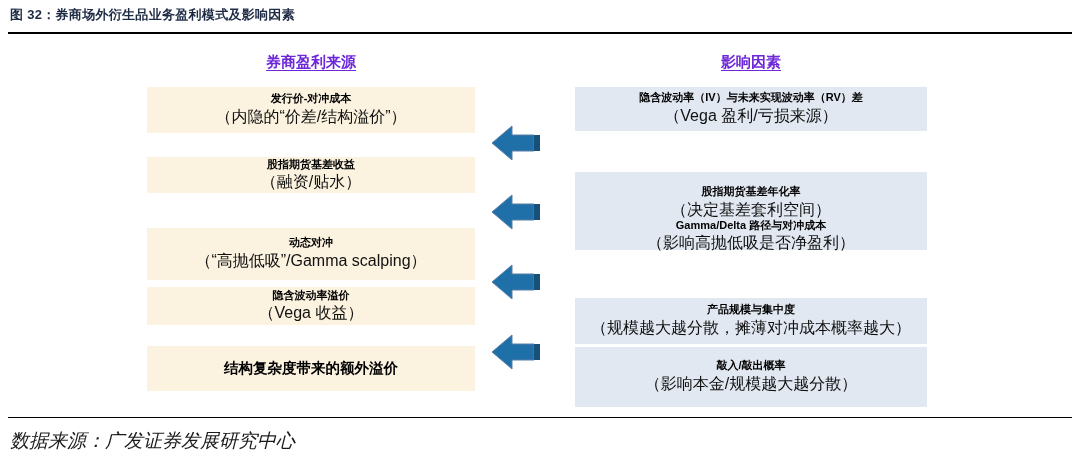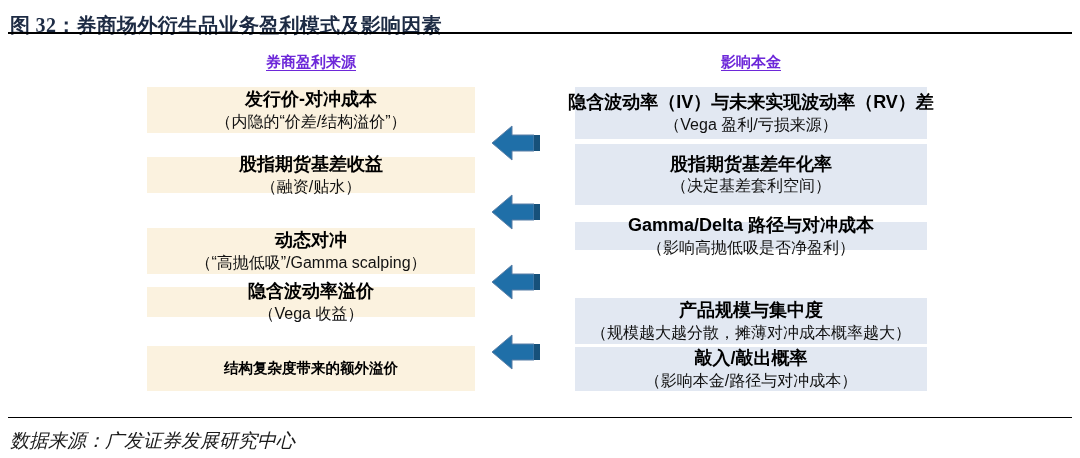--- a/index.html
+++ b/index.html
@@ -13,24 +13,24 @@
     position: relative;
     font-family: "Liberation Sans", "DejaVu Sans", sans-serif;
     overflow: hidden;
     color: #000;
   }
 
   
   #figure-title {
     position: absolute;
     left: 10px;
-    top: 12px;
-    font-family: Liberation Serif, serif;
+    top: 6px;
+    font-family: Liberation Sans, sans-serif;
     font-weight: bold;
-    font-size: 20px;
+    font-size: 13px;
     color: #1d2b44;
     letter-spacing: 0.3px;
     white-space: nowrap;
   }
   #title-rule {
     position: absolute;
     left: 8px;
     top: 32px;
     width: 1064px;
     height: 0;
@@ -77,50 +77,50 @@
     box-sizing: border-box;
     display: flex;
     flex-direction: column;
     align-items: center;
     justify-content: center;
     text-align: center;
     padding: 2px 6px;
     line-height: 1.26;
   }
   .box .line1 {
-    font-size: 18px;
+    font-size: 11px;
     font-weight: bold;
     color: #000;
     white-space: nowrap;
   }
   .box .line2 {
     font-size: 16px;
     font-weight: normal;
     color: #111;
     white-space: nowrap;
     margin-top: 1px;
   }
   .box.single .line1 { font-size: 14.5px; }
 
   .box-left  { background: #fbf2df; left: 147px; width: 328px; }
   .box-right { background: #e2e8f2; left: 575px; width: 352px; }
 
   
   #box-l1 { top: 87px;  height: 46px; }
   #box-l2 { top: 157px; height: 36px; }
-  #box-l3 { top: 228px; height: 46px; }
-  #box-l4 { top: 287px; height: 30px; }
+  #box-l3 { top: 228px; height: 52px; }
+  #box-l4 { top: 287px; height: 38px; }
   #box-l5 { top: 346px; height: 45px; }
 
   
-  #box-r1 { top: 87px;  height: 52px; }
-  #box-r2 { top: 144px; height: 61px; }
+  #box-r1 { top: 87px;  height: 44px; }
+  #box-r2 { top: 172px; height: 61px; }
   #box-r3 { top: 222px; height: 28px; }
   #box-r4 { top: 282px; height: 46px; margin-top: 16px; }
-  #box-r5 { top: 347px; height: 44px; }
+  #box-r5 { top: 347px; height: 60px; }
 
   
   .arrow {
     position: absolute;
     width: 52px;
     height: 42px;
     left: 491px;
   }
   .arrow svg { display: block; width: 52px; height: 42px; }
   #arrow-1 { top: 122px; }
@@ -128,21 +128,21 @@
   #arrow-3 { top: 261px; }
   #arrow-4 { top: 331px; }
 </style>
 </head>
 <body>
 
 <div id="figure-title">图 32：券商场外衍生品业务盈利模式及影响因素</div>
 <div id="title-rule"></div>
 
 <div class="col-heading" id="heading-left">券商盈利来源</div>
-<div class="col-heading" id="heading-right">影响本金</div>
+<div class="col-heading" id="heading-right">影响因素</div>
 
 <div class="box box-left" id="box-l1">
   <div class="line1">发行价-对冲成本</div>
   <div class="line2">（内隐的“价差/结构溢价”）</div>
 </div>
 <div class="box box-left" id="box-l2">
   <div class="line1">股指期货基差收益</div>
   <div class="line2">（融资/贴水）</div>
 </div>
 <div class="box box-left" id="box-l3">
@@ -168,21 +168,21 @@
 <div class="box box-right" id="box-r3">
   <div class="line1">Gamma/Delta 路径与对冲成本</div>
   <div class="line2">（影响高抛低吸是否净盈利）</div>
 </div>
 <div class="box box-right" id="box-r4">
   <div class="line1">产品规模与集中度</div>
   <div class="line2">（规模越大越分散，摊薄对冲成本概率越大）</div>
 </div>
 <div class="box box-right" id="box-r5">
   <div class="line1">敲入/敲出概率</div>
-  <div class="line2">（影响本金/路径与对冲成本）</div>
+  <div class="line2">（影响本金/规模越大越分散）</div>
 </div>
 
 <div class="arrow" id="arrow-1">
   <svg viewBox="0 0 52 42" xmlns="http://www.w3.org/2000/svg">
     <polygon points="1,21 21,4 21,13 43,13 43,29 21,29 21,38" fill="#1f6fa8" stroke="#5b7fa6" stroke-width="1"></polygon>
     <rect x="43" y="13" width="6" height="16" fill="#17517a"></rect>
   </svg>
 </div>
 <div class="arrow" id="arrow-2">
   <svg viewBox="0 0 52 42" xmlns="http://www.w3.org/2000/svg">

